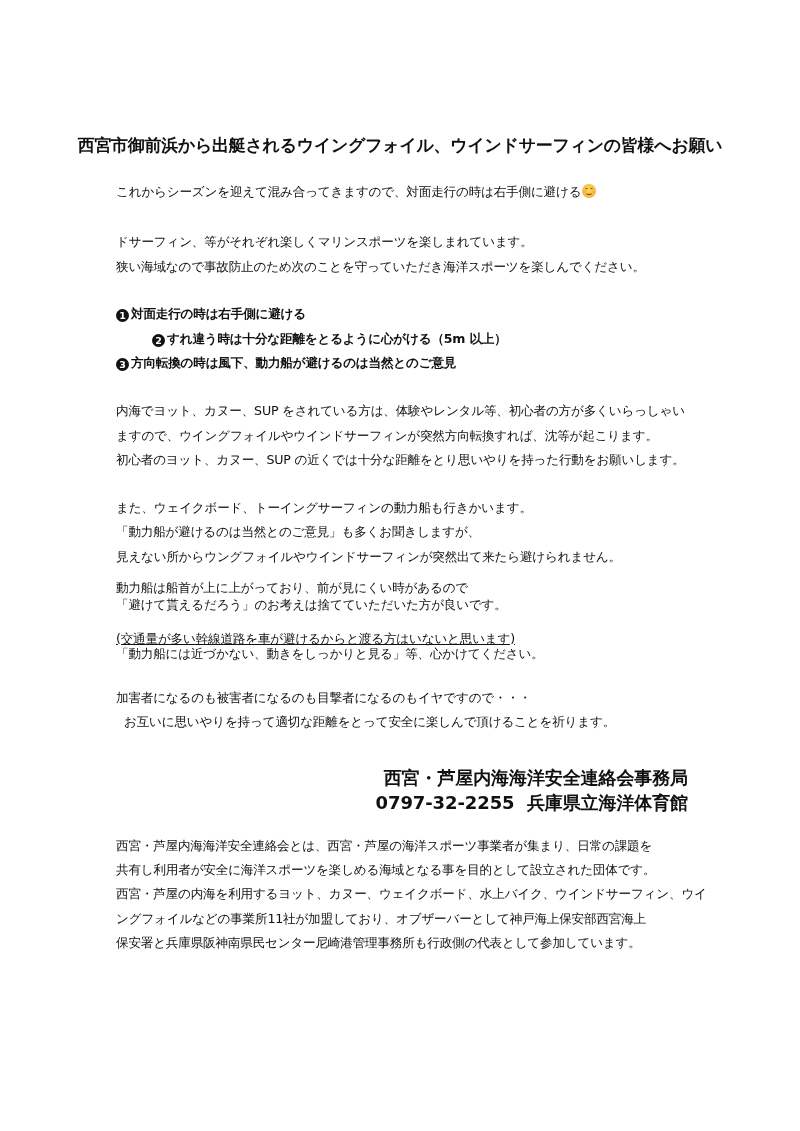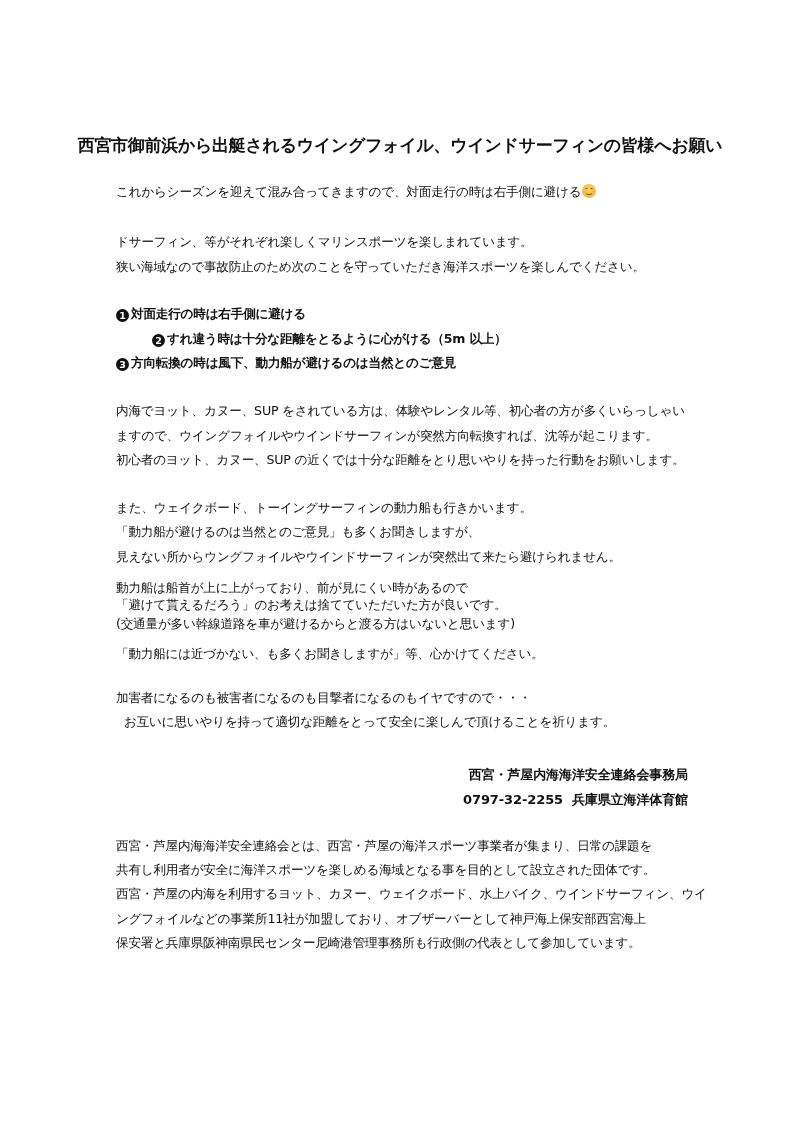--- a/index.html
+++ b/index.html
@@ -36,21 +36,21 @@
       left: 116px;
       font-size: 12.6px;
       line-height: 16px;
       white-space: nowrap;
       letter-spacing: -0.2px;
     }
     .bold { font-weight: bold; }
     .right {
       position: absolute;
       right: 112px;
-      font-size: 13px;
+      font-size: 18px;
       font-weight: bold;
       white-space: nowrap;
       text-align: right;
       letter-spacing: -0.1px;
     }
     .num {
       display: inline-block;
       width: 13px; height: 13px;
       border-radius: 50%;
       background: #111111;
@@ -116,22 +116,22 @@
 
   <div class="line" style="top:403px;">内海でヨット、カヌー、SUP をされている方は、体験やレンタル等、初心者の方が多くいらっしゃい</div>
   <div class="line" style="top:428px;">ますので、ウイングフォイルやウインドサーフィンが突然方向転換すれば、沈等が起こります。</div>
   <div class="line" style="top:452px;">初心者のヨット、カヌー、SUP の近くでは十分な距離をとり思いやりを持った行動をお願いします。</div>
 
   <div class="line" style="top:500px;">また、ウェイクボード、トーイングサーフィンの動力船も行きかいます。</div>
   <div class="line" style="top:549px;">見えない所からウングフォイルやウインドサーフィンが突然出て来たら避けられません。</div>
   <div class="line" style="top:524px;">「動力船が避けるのは当然とのご意見」も多くお聞きしますが、</div>
   <div class="line" style="top:573px;margin-top:7px;">動力船は船首が上に上がっており、前が見にくい時があるので</div>
   <div class="line" style="top:597px;">「避けて貰えるだろう」のお考えは捨てていただいた方が良いです。</div>
-  <div class="line" style="top:616px;">(交通量が多い幹線道路を車が避けるからと渡る方はいないと思います)</div>
-  <div class="line" style="top:646px;">「動力船には近づかない、も多くお聞きしますが」等、心かけてください。</div>
+  <div class="line" style="top:631px;text-decoration:underline;">(交通量が多い幹線道路を車が避けるからと渡る方はいないと思います)</div>
+  <div class="line" style="top:646px;">「動力船には近づかない、動きをしっかりと見る」等、心かけてください。</div>
 
   <div class="line" style="top:690px;">加害者になるのも被害者になるのも目撃者になるのもイヤですので・・・</div>
   <div class="line" style="top:714px;margin-left:8px;">お互いに思いやりを持って適切な距離をとって安全に楽しんで頂けることを祈ります。</div>
 
   <div class="right" style="top:766px;">西宮・芦屋内海海洋安全連絡会事務局</div>
   <div class="right" style="top:791px;"><span>0797-32-2255</span>&nbsp;&nbsp;<span>兵庫県立海洋体育館</span></div>
 
   <div class="line" style="top:838px;">西宮・芦屋内海海洋安全連絡会とは、西宮・芦屋の海洋スポーツ事業者が集まり、日常の課題を</div>
   <div class="line" style="top:862px;">共有し利用者が安全に海洋スポーツを楽しめる海域となる事を目的として設立された団体です。</div>
   <div class="line" style="top:886px;">西宮・芦屋の内海を利用するヨット、カヌー、ウェイクボード、水上バイク、ウインドサーフィン、ウイ</div>

